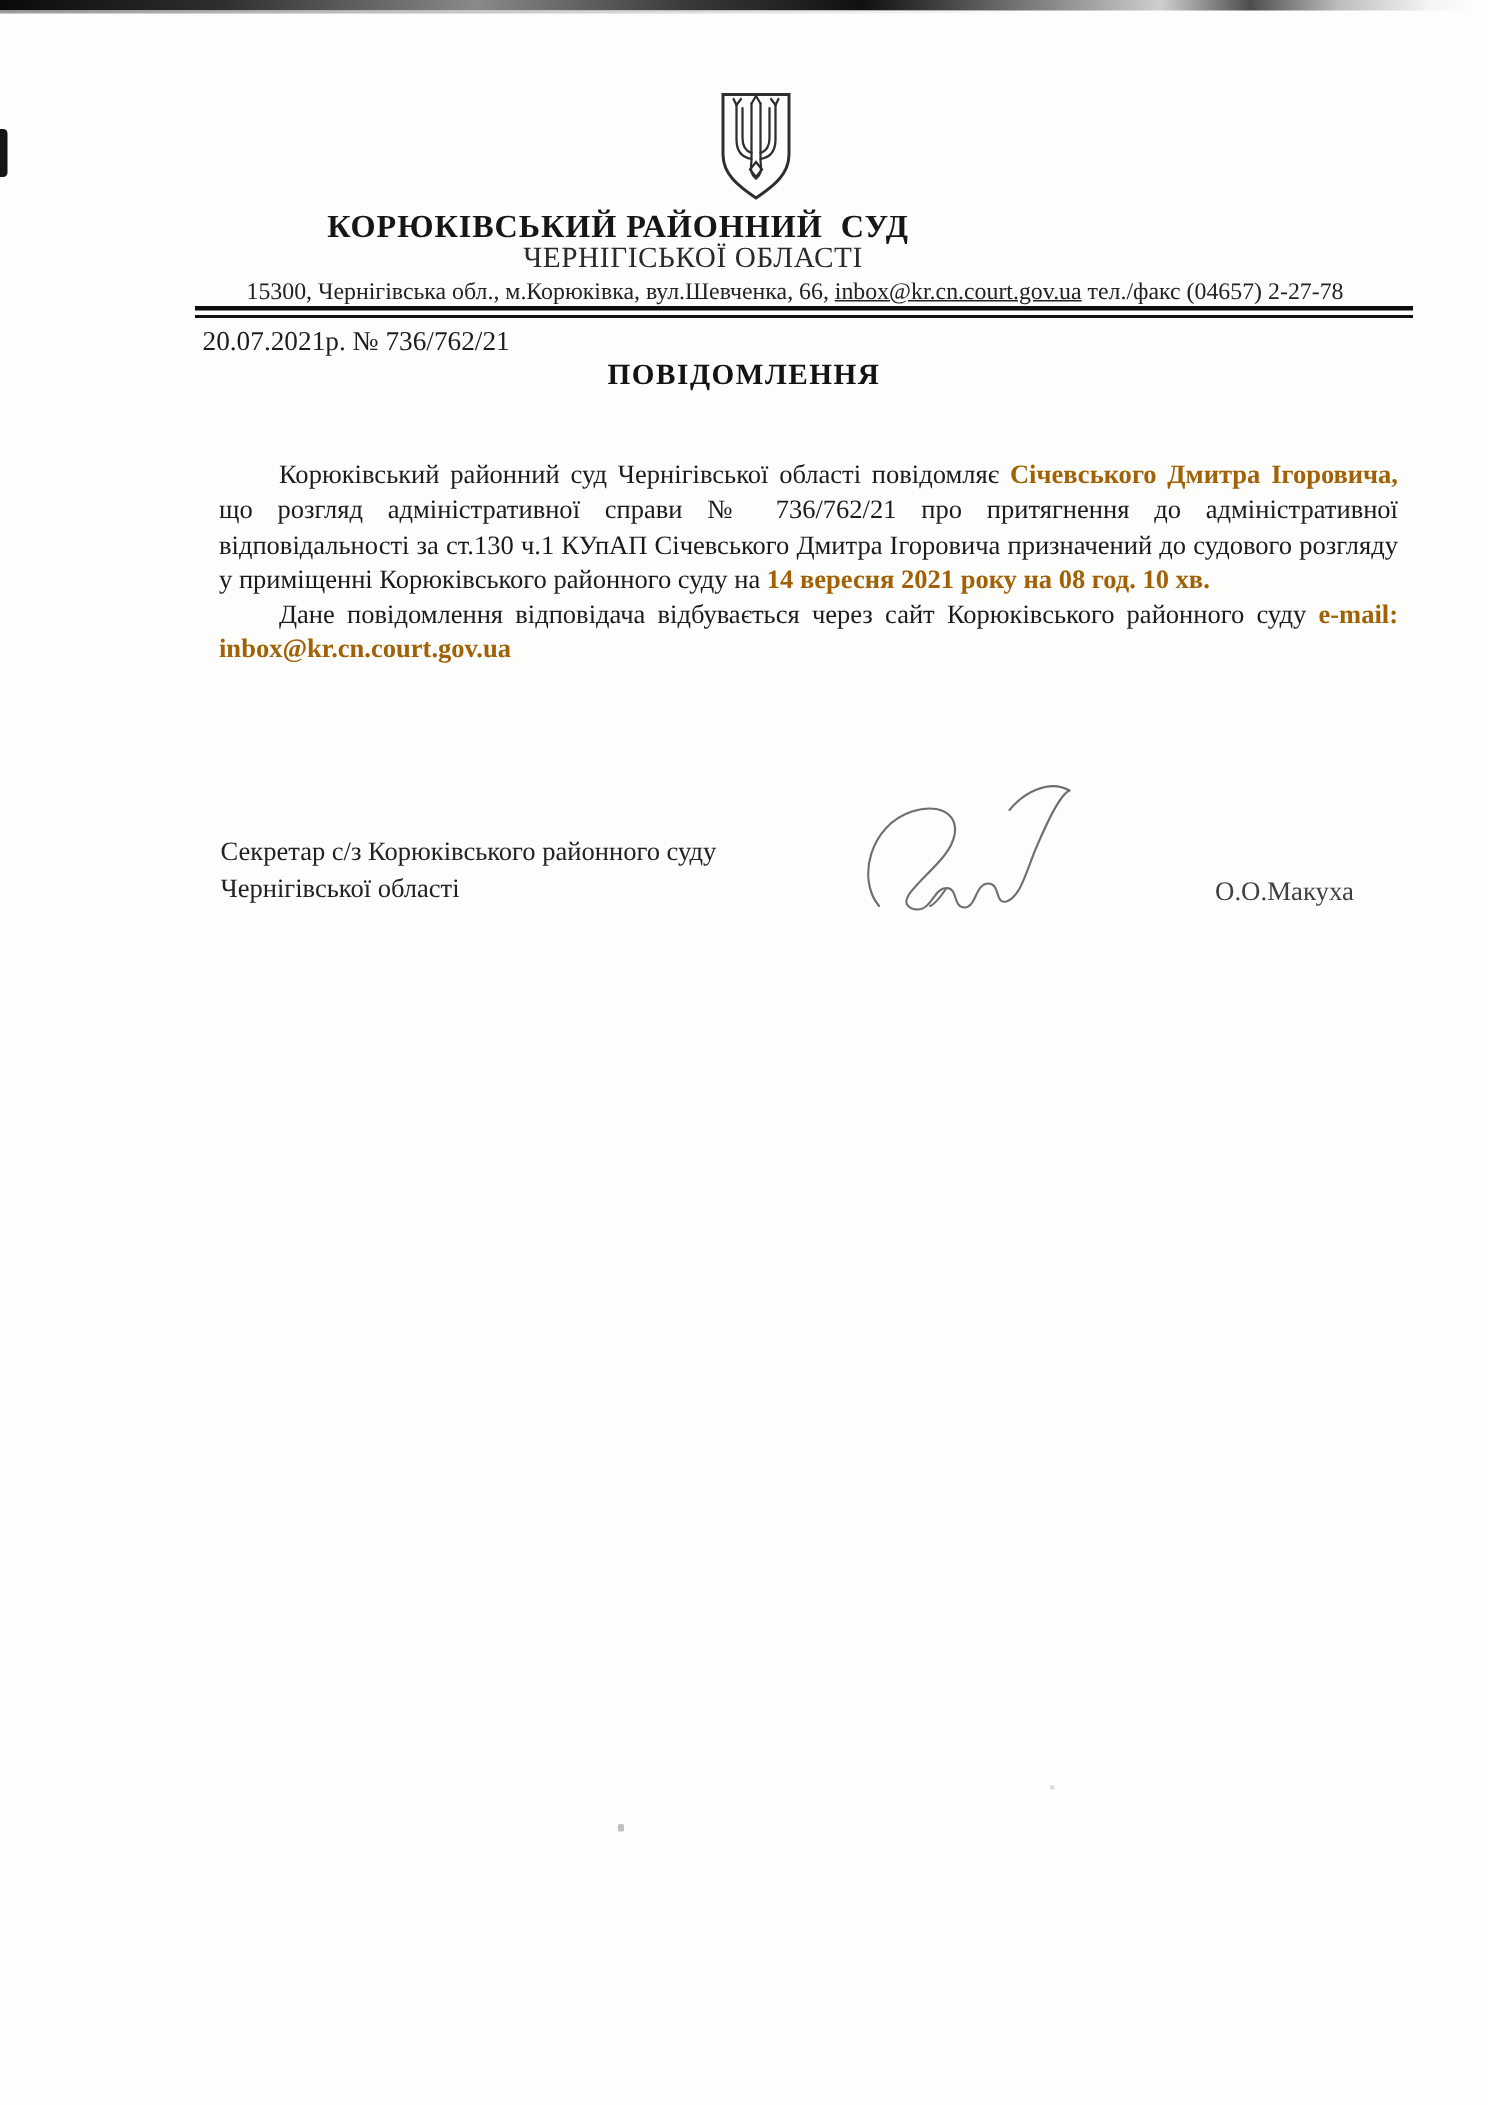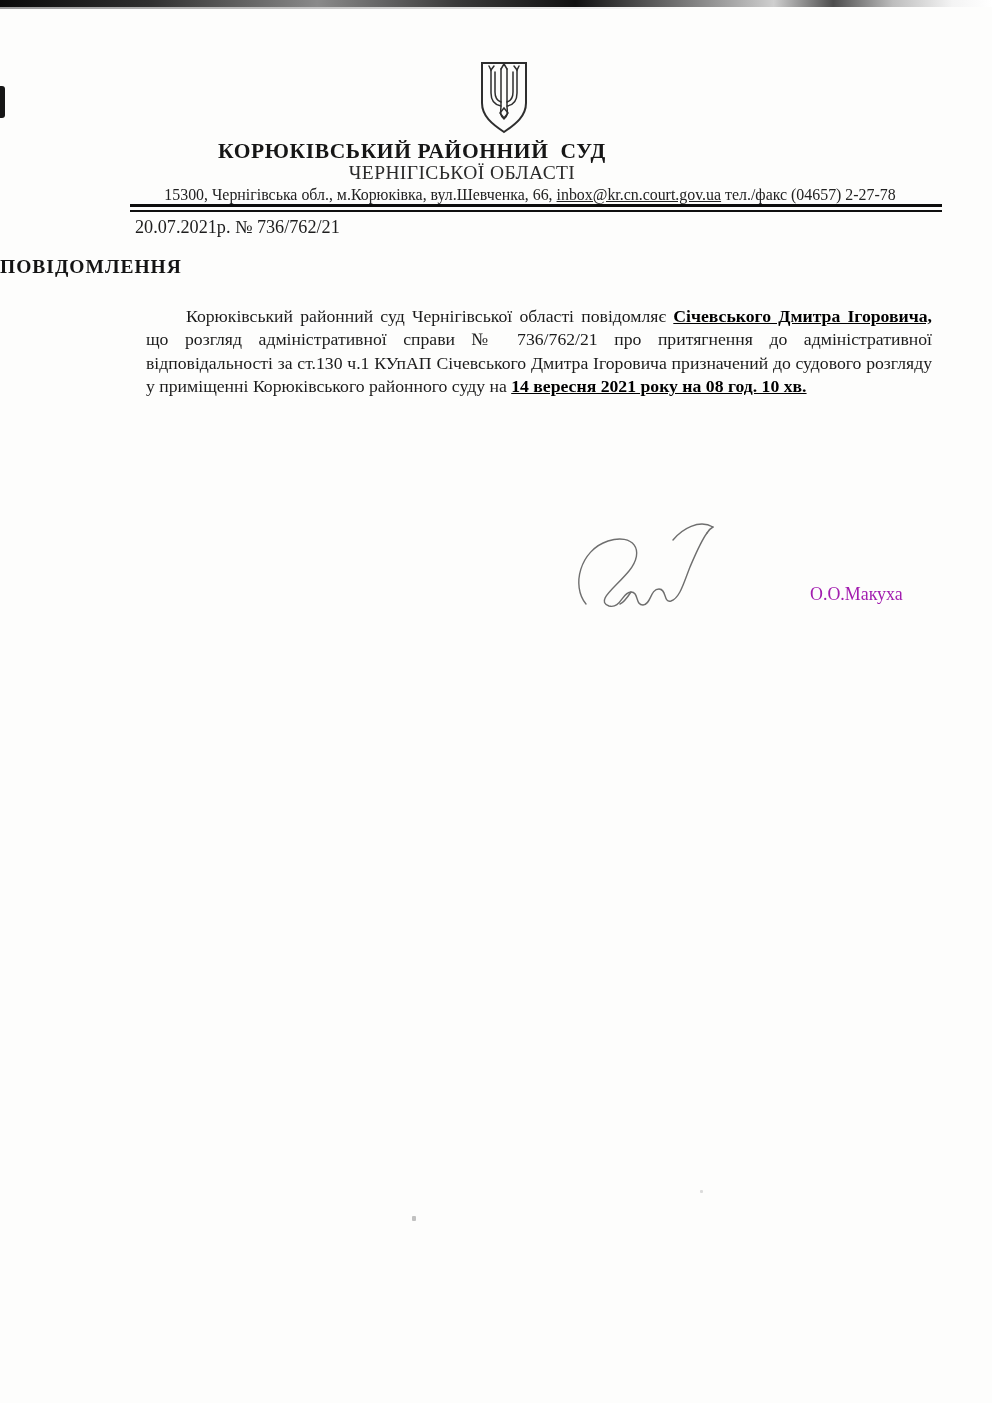--- a/index.html
+++ b/index.html
@@ -43,36 +43,36 @@
   }
   .address .email { text-decoration:underline; }
   .double-rule {
     position:absolute; left:130px; top:204px; width:812px; height:3px;
     border-top:3px solid #0d0d0d; border-bottom:2px solid #101010;
   }
   .ref-line { position:absolute; left:135px; top:217px; font-size:18.2px; color:#1d1d1d; }
 
   
   .doc-title {
-    position:absolute; top:256px; left:0; width:992px; text-align:left;
+    position:absolute; top:240px; left:0; width:992px; text-align:center;
     font-weight:bold; font-size:19.5px; letter-spacing:1px; color:#141414;
   }
   .content {
     position:absolute; left:146px; top:305px; width:786px;
     font-size:17.7px; line-height:23.3px; text-align:justify; color:#1b1b1b;
   }
   .content p { margin:0; text-indent:40px; }
-  .content b { color:#000000;text-decoration:underline; }
+  .content b { color:#a16207; }
 
   
   .sig-role {
     position:absolute; left:147px; top:555px; font-size:17.7px; line-height:25px; color:#222;
   }
   .signature-svg { position:absolute; left:570px; top:512px; width:152px; height:108px; }
-  .sig-name { position:absolute; left:810px; top:584px; font-size:17.9px; color:#a21caf; }
+  .sig-name { position:absolute; left:810px; top:584px; font-size:17.9px; color:#404040; }
 </style>
 </head>
 <body>
 
 <div class="page">
 
   <div class="scan-strip-top"></div>
   <div class="scan-mark-left"></div>
   <div class="scan-speck speck-a"></div>
   <div class="scan-speck speck-b"></div>
@@ -98,22 +98,27 @@
   <div class="region">ЧЕРНІГІСЬКОЇ ОБЛАСТІ</div>
   <div class="address"><span>15300, Чернігівська обл., м.Корюківка, вул.Шевченка, 66, </span><span class="email">inbox@kr.cn.court.gov.ua</span><span> тел./факс (04657) 2-27-78</span></div>
   <div class="double-rule"></div>
 
   <div class="ref-line">20.07.2021р. № 736/762/21</div>
 
   <div class="doc-title">ПОВІДОМЛЕННЯ</div>
 
   <div class="content">
     <p><span>Корюківський районний суд Чернігівської області повідомляє </span><b>Січевського Дмитра Ігоровича,</b><span> що розгляд адміністративної справи № 736/762/21 про притягнення до адміністративної відповідальності за ст.130 ч.1 КУпАП Січевського Дмитра Ігоровича призначений до судового розгляду у приміщенні Корюківського районного суду на </span><b>14 вересня 2021 року на 08 год. 10 хв.</b></p>
+    <p><span>Дане повідомлення відповідача відбувається через сайт Корюківського районного суду </span><b>e-mail: inbox@kr.cn.court.gov.ua</b></p>
   </div>
 
+  <div class="sig-role">
+    <div>Секретар с/з Корюківського районного суду</div>
+    <div>Чернігівської області</div>
+  </div>
 
   <svg class="signature-svg" viewBox="0 0 152 108" aria-hidden="true">
     <g fill="none" stroke="#5f5f5f" stroke-width="1.4" stroke-linecap="round" opacity="0.9">
       <path d="M16,92 C1,74 10,38 38,29 C63,21 76,38 59,59 C45,76 25,89 39,94 C51,97 52,80 61,80 C69,80 65,93 73,93 C81,93 80,77 89,77 C97,77 93,91 101,89 C110,86 114,70 120,55 C126,41 131,29 137,21"></path>
       <path d="M143,15 C129,7 112,17 103,28"></path>
       <path d="M137,21 C139,18 141,16 143,15"></path>
       <path d="M61,80 C57,86 53,91 50,92"></path>
     </g>
   </svg>
 

